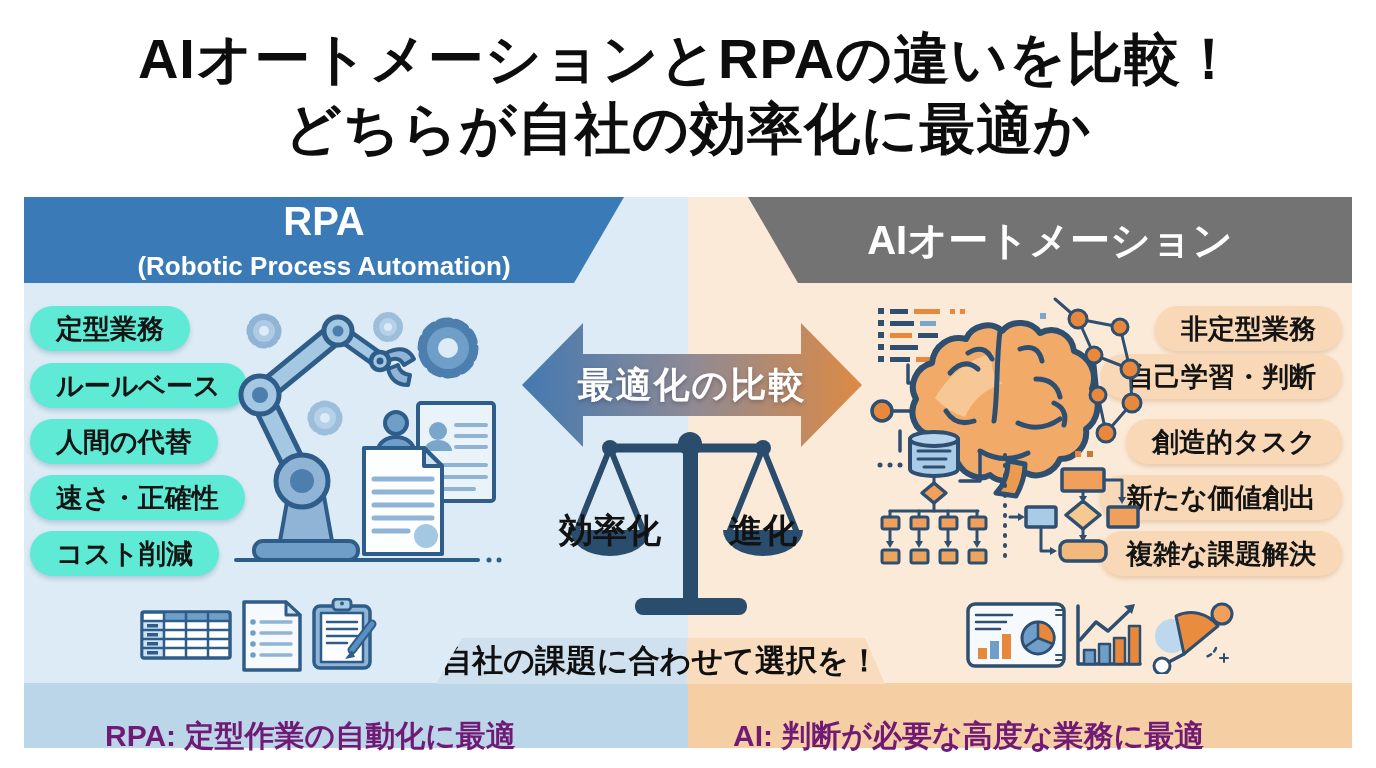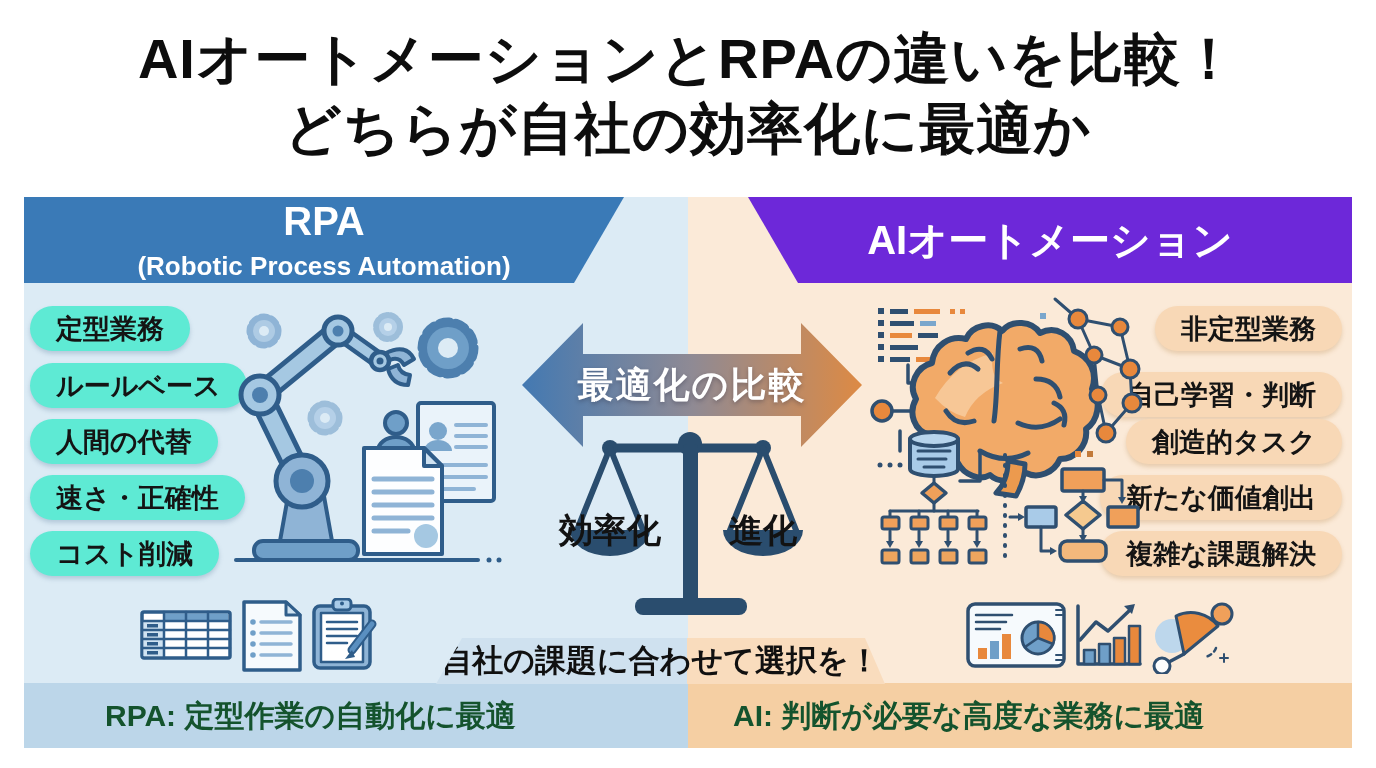--- a/index.html
+++ b/index.html
@@ -13,21 +13,21 @@
   
   .panel{position:absolute;top:197px;width:664px;height:551px;}
   .panel-left{left:24px;background:#dcebf5;}
   .panel-right{left:688px;background:#fbead8;}
   
   .banner{position:absolute;top:197px;height:86px;display:flex;flex-direction:column;
     align-items:center;justify-content:center;color:#fff;font-weight:800;
     filter:drop-shadow(0 3px 2px rgba(60,80,100,.25));}
   .banner-left{left:24px;width:600px;background:#3a7ab7;
     clip-path:polygon(0 0,100% 0,calc(100% - 50px) 100%,0 100%);}
-  .banner-right{left:748px;width:604px;background:#6d28d9;
+  .banner-right{left:748px;width:604px;background:#737373;
     clip-path:polygon(0 0,100% 0,100% 100%,50px 100%);font-size:40px;}
   .banner-title{font-size:40px;line-height:42px;}
   .banner-sub{font-size:26px;line-height:30px;margin-top:9px;}
   
   .pill{position:absolute;height:45px;display:flex;align-items:center;justify-content:center;
     border-radius:23px;font-size:27px;font-weight:800;padding:0 26px;white-space:nowrap;color:#141414;}
   .pill-l{left:30px;background:#5eead4;box-shadow:0 3px 4px rgba(110,140,170,.35);}
   .pill-r{right:34px;background:#f8d8b6;box-shadow:0 3px 4px rgba(190,140,80,.3);}
   
   .arrow-wrap{position:absolute;left:522px;top:323px;width:340px;height:124px;}
@@ -40,21 +40,21 @@
   .scale-label.left{left:540px;top:508px;width:140px;}
   .scale-label.right{left:695px;top:508px;width:136px;}
   
   .note-band{position:absolute;left:436px;top:638px;width:449px;height:46px;
     clip-path:polygon(26px 0,calc(100% - 20px) 0,100% 100%,0 100%);
     background:linear-gradient(90deg,#cfe1ef 0 56%,#f9dcbd 56%);
     display:flex;align-items:center;justify-content:center;font-size:31px;font-weight:800;color:#101010;}
   .band{position:absolute;top:683px;width:664px;height:65px;}
   .band-left{left:24px;background:#bcd6e9;}
   .band-right{left:688px;background:#f5cfa3;}
-  .band-text{position:absolute;font-size:30px;font-weight:800;color:#14532d;text-align:center;white-space:nowrap;}
+  .band-text{position:absolute;font-size:30px;font-weight:800;color:#701a75;text-align:center;white-space:nowrap;margin-top:20px;}
   .band-text.rpa{left:105px;top:696px;width:410px;}
   .band-text.ai{left:733px;top:696px;width:455px;}
   
   .illus{position:absolute;}
   .illus-robot{left:230px;top:293px;width:292px;height:302px;}
   .illus-brain{left:850px;top:293px;width:300px;height:302px;}
   .icons-left{left:140px;top:598px;width:240px;height:76px;}
   .icons-right{left:966px;top:598px;width:280px;height:76px;}
 </style>
 </head>
@@ -78,21 +78,21 @@
     <div class="banner-title">AIオートメーション</div>
   </div>
 
   <div class="pill pill-l" style="top:306px">定型業務</div>
   <div class="pill pill-l" style="top:363px">ルールベース</div>
   <div class="pill pill-l" style="top:419px">人間の代替</div>
   <div class="pill pill-l" style="top:531px">コスト削減</div>
   <div class="pill pill-l" style="top:475px">速さ・正確性</div>
 
   <div class="pill pill-r" style="top:306px">非定型業務</div>
-  <div class="pill pill-r" style="top:372px">自己学習・判断</div>
+  <div class="pill pill-r" style="top:354px">自己学習・判断</div>
   <div class="pill pill-r" style="top:419px">創造的タスク</div>
   <div class="pill pill-r" style="top:475px">新たな価値創出</div>
   <div class="pill pill-r" style="top:531px">複雑な課題解決</div>
 
   <div class="illus illus-robot">
     <svg width="292" height="302" viewBox="0 0 292 302">
       <g stroke-linecap="round" stroke-linejoin="round">
 
         <g>
           <circle cx="34" cy="38" r="13" fill="none" stroke="#8fb4d6" stroke-width="9" stroke-dasharray="5.5 4.2"></circle>

